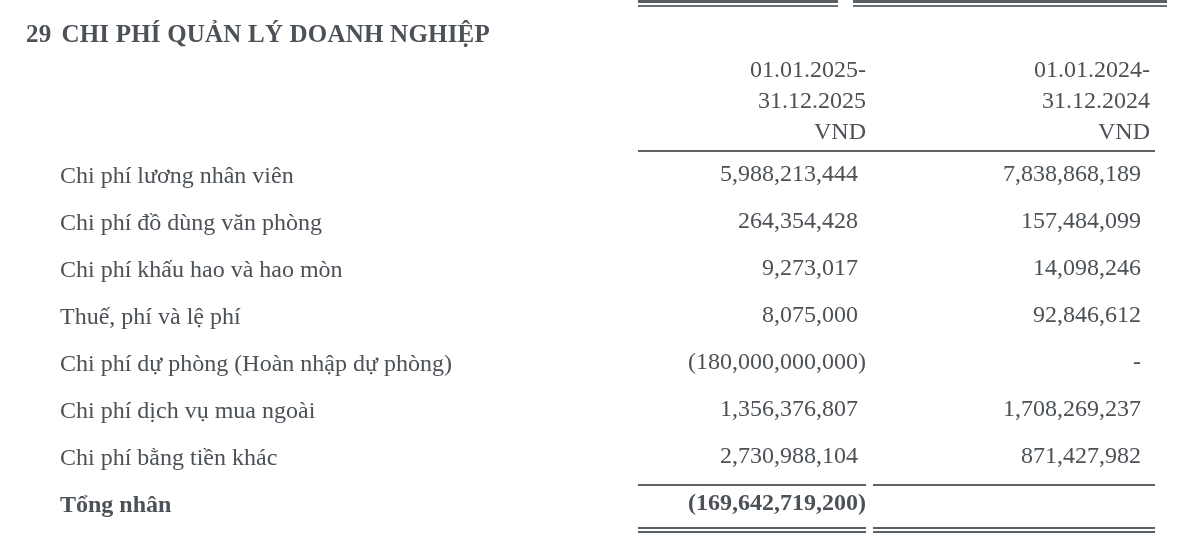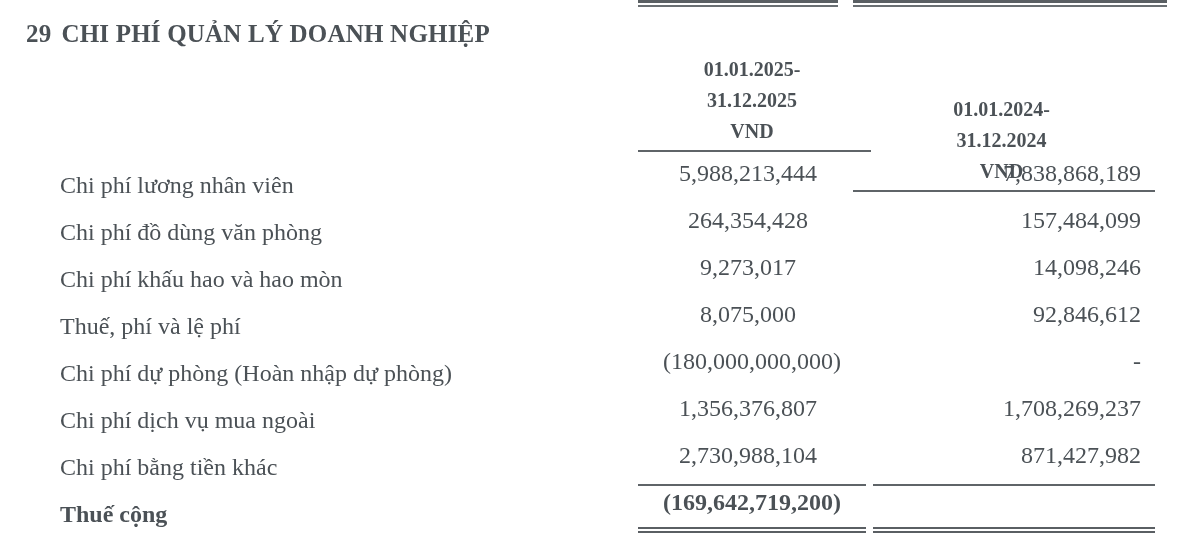--- a/index.html
+++ b/index.html
@@ -19,38 +19,38 @@
   .top-rule.c1 { left: 638px; width: 200px; }
   .top-rule.c2 { left: 853px; width: 314px; }
   .section-title {
     position: absolute; left: 18px; top: 12px;
     font-size: 25px; font-weight: bold; letter-spacing: 0.2px;
     margin: 8px;
   }
   .section-title .num { margin-right: 10px; }
   .col-head {
     position: absolute; top: 54px;
-    font-weight: bold; font-size: 20px; line-height: 31px;
-    text-align: center;
+    font-weight: normal; font-size: 24px; line-height: 31px;
+    text-align: right;
   }
   .col-head.c1 { left: 638px; width: 228px; }
-  .col-head.c2 { left: 853px; width: 297px; margin-top: 40px; }
+  .col-head.c2 { left: 853px; width: 297px; }
   .col-head .underline {
     position: absolute; left: 0; right: 0; top: 96px;
     border-top: 2px solid #5f6468;
   }
   .col-head.c1 .underline { right: -5px; }
   .col-head.c2 .underline { right: -5px; }
   .rows { position: absolute; left: 0; top: 155px; width: 1200px; }
   .row {
     position: relative; height: 47px;
     font-size: 24px; line-height: 36px;
   }
-  .row .label { position: absolute; left: 60px; top: 12px; white-space: nowrap; }
-  .row .v1 { position: absolute; left: 638px; width: 220px; text-align: center; top: 0; white-space: nowrap; }
+  .row .label { position: absolute; left: 60px; top: 2px; white-space: nowrap; }
+  .row .v1 { position: absolute; left: 638px; width: 220px; text-align: right; top: 0; white-space: nowrap; }
   .row .v2 { position: absolute; left: 853px; width: 288px; text-align: right; top: 0; white-space: nowrap; }
   .row.total { font-weight: bold; }
   .row.total .v1, .row.total .v2 { }
   .sub-rule {
     position: absolute; top: 484px; height: 0;
     border-top: 2px solid #5f6468;
   }
   .sub-rule.c1 { left: 638px; width: 228px; }
   .sub-rule.c2 { left: 873px; width: 282px; }
   .dbl-rule {
@@ -116,21 +116,21 @@
     <span class="label">Chi phí dịch vụ mua ngoài</span>
     <span class="v1">1,356,376,807</span>
     <span class="v2">1,708,269,237</span>
   </div>
   <div class="row">
     <span class="label">Chi phí bằng tiền khác</span>
     <span class="v1">2,730,988,104</span>
     <span class="v2">871,427,982</span>
   </div>
   <div class="row total">
-    <span class="label">Thuế cộng</span>
+    <span class="label">Tổng nhân</span>
     <span class="v1" style="width:228px">(169,642,719,200)</span>
   </div>
 </div>
 
 <div class="sub-rule c1"></div>
 <div class="sub-rule c2"></div>
 <div class="dbl-rule c1"></div>
 <div class="dbl-rule c2"></div>
 
 </body></html>

